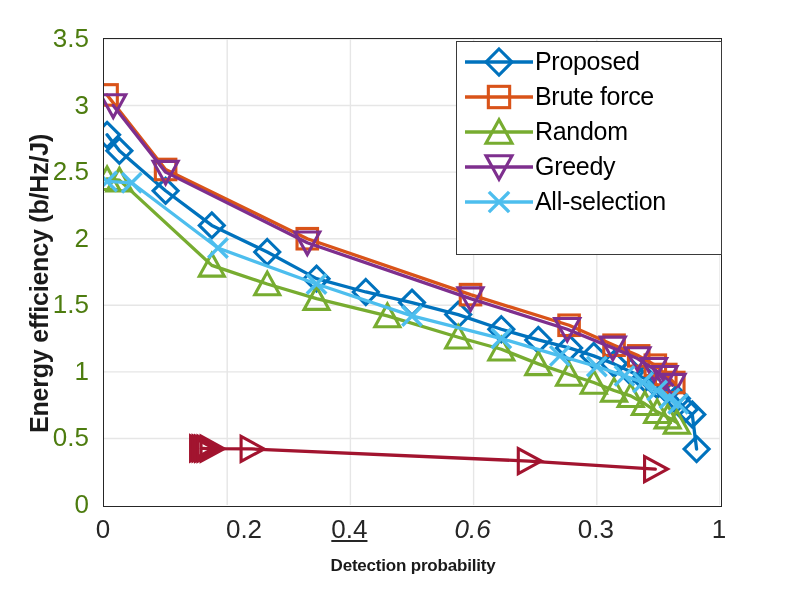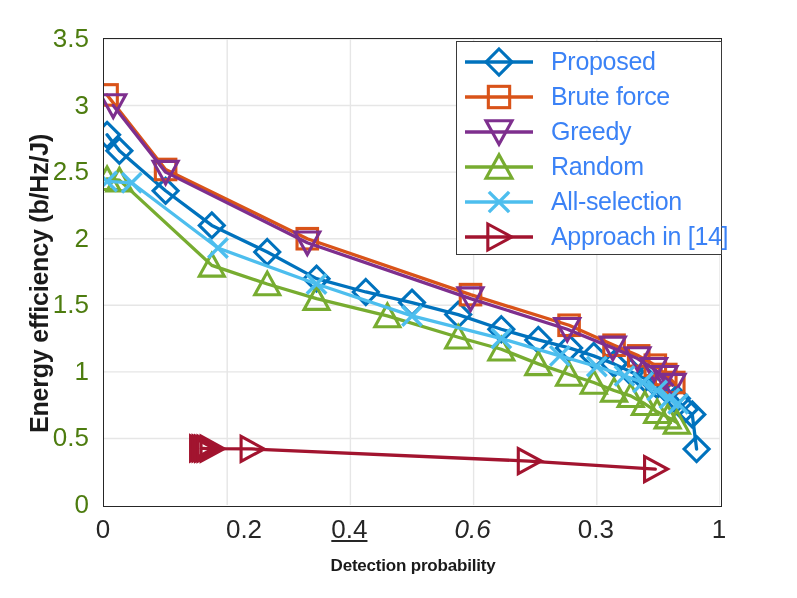--- a/index.html
+++ b/index.html
@@ -26,21 +26,21 @@
   #plot{position:absolute;left:103px;top:38px;width:619px;height:469px;
         background:#fff;box-sizing:border-box;border:1.6px solid #262626;}
   #plot svg{display:block;}
 
   
   #legend{position:absolute;left:456px;top:41px;width:266px;height:214px;
           background:#fff;border:1.4px solid #3a3a3a;box-sizing:border-box;
           padding:2px 0 0 0;}
   .lgrow{display:flex;align-items:center;height:35px;padding-left:6px;}
   .lgsym{width:72px;height:34px;flex:none;}
-  .lgtxt{font-size:25px;color:#3b82f6;white-space:nowrap;letter-spacing:-.3px;margin-left:16px;}
+  .lgtxt{font-size:25px;color:#000000;white-space:nowrap;letter-spacing:-.3px;}
 </style>
 </head>
 <body>
 
 <div id="fig">
 
   <div id="ylabel">Energy efficiency (b/Hz/J)</div>
   <div id="xlabel">Detection probability</div>
 
   <div id="yticks">
@@ -366,49 +366,40 @@
         <svg class="lgsym" viewBox="0 0 72 34">
           <line x1="2" y1="17" x2="70" y2="17" stroke="#D95319" stroke-width="3.3"></line>
           <g fill="none" stroke="#D95319" stroke-width="3.1" stroke-linejoin="miter" stroke-linecap="butt">
             <rect x="25.34" y="6.34" width="21.32" height="21.32"></rect>
           </g>
         </svg>
         <span class="lgtxt">Brute force</span>
       </div>
       <div class="lgrow">
         <svg class="lgsym" viewBox="0 0 72 34">
+          <line x1="2" y1="17" x2="70" y2="17" stroke="#77AC30" stroke-width="3.3"></line>
+          <g fill="none" stroke="#77AC30" stroke-width="3.1" stroke-linejoin="miter" stroke-linecap="butt">
+            <polygon points="23,28.18 49,28.18 36,4.65"></polygon>
+          </g>
+        </svg>
+        <span class="lgtxt">Random</span>
+      </div>
+      <div class="lgrow">
+        <svg class="lgsym" viewBox="0 0 72 34">
           <line x1="2" y1="17" x2="70" y2="17" stroke="#7E2F8E" stroke-width="3.3"></line>
           <g fill="none" stroke="#7E2F8E" stroke-width="3.1" stroke-linejoin="miter" stroke-linecap="butt">
             <polygon points="23,5.82 49,5.82 36,29.35"></polygon>
           </g>
         </svg>
         <span class="lgtxt">Greedy</span>
       </div>
       <div class="lgrow">
         <svg class="lgsym" viewBox="0 0 72 34">
-          <line x1="2" y1="17" x2="70" y2="17" stroke="#77AC30" stroke-width="3.3"></line>
-          <g fill="none" stroke="#77AC30" stroke-width="3.1" stroke-linejoin="miter" stroke-linecap="butt">
-            <polygon points="23,28.18 49,28.18 36,4.65"></polygon>
-          </g>
-        </svg>
-        <span class="lgtxt">Random</span>
-      </div>
-      <div class="lgrow">
-        <svg class="lgsym" viewBox="0 0 72 34">
           <line x1="2" y1="17" x2="70" y2="17" stroke="#4DBEEE" stroke-width="3.3"></line>
           <g stroke="#4DBEEE" stroke-width="3.4" stroke-linecap="butt">
             <line x1="25.86" y1="6.859999999999999" x2="46.14" y2="27.14"></line>
             <line x1="46.14" y1="6.859999999999999" x2="25.86" y2="27.14"></line>
           </g>
         </svg>
         <span class="lgtxt">All-selection</span>
       </div>
-      <div class="lgrow">
-        <svg class="lgsym" viewBox="0 0 72 34">
-          <line x1="2" y1="17" x2="70" y2="17" stroke="#A2142F" stroke-width="3.3"></line>
-          <g fill="none" stroke="#A2142F" stroke-width="3.1" stroke-linejoin="miter" stroke-linecap="butt">
-            <polygon points="24.82,4 24.82,30 48.74,17"></polygon>
-          </g>
-        </svg>
-        <span class="lgtxt">Approach in [14]</span>
-      </div>
     </div>
 </div>
 
 </body></html>

